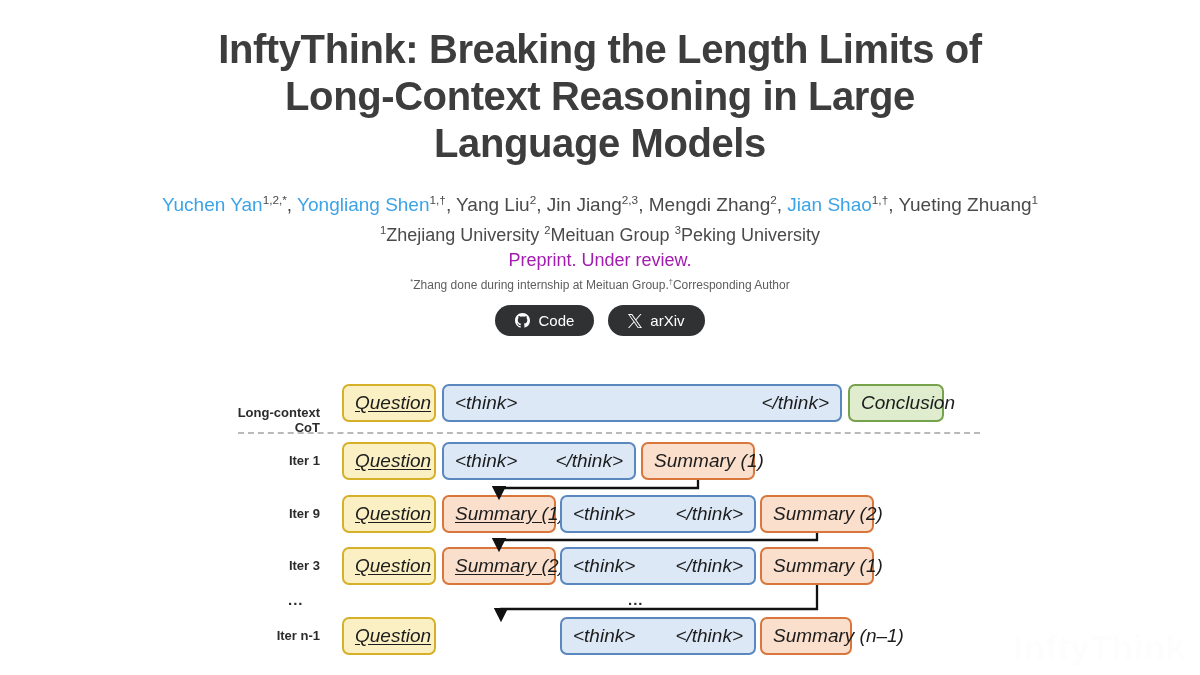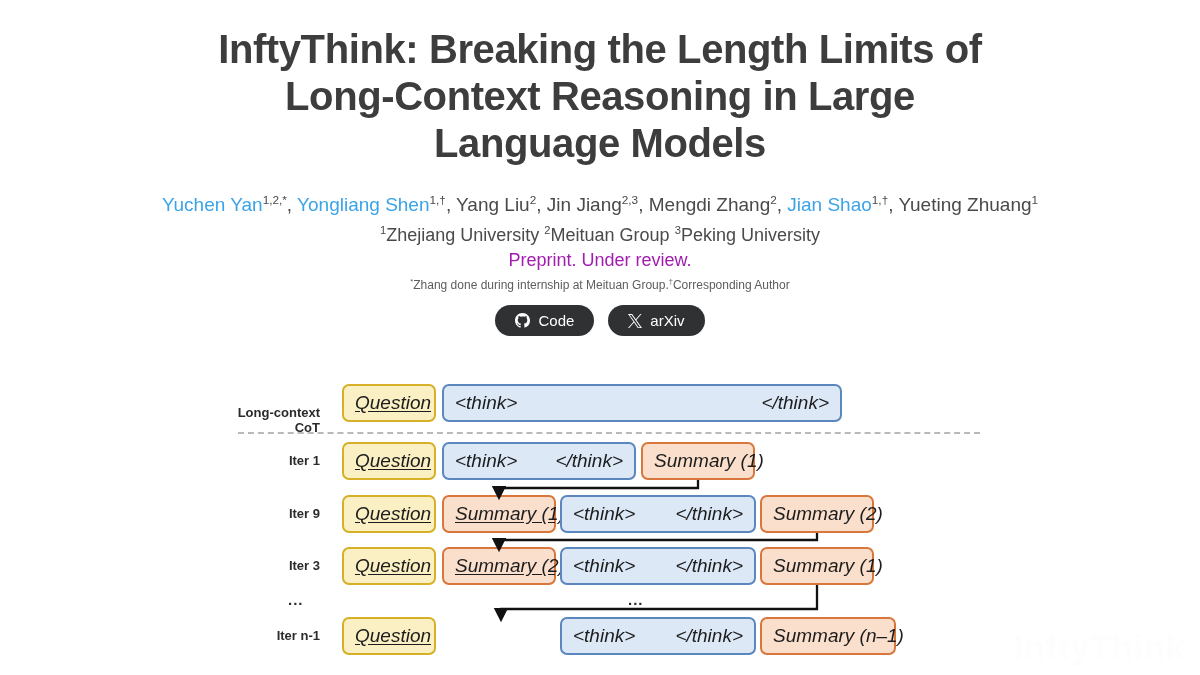--- a/index.html
+++ b/index.html
@@ -229,20 +229,23 @@
       <div>Long-context</div>
       <div>CoT</div>
     </div>
     <div class="box box-question" style="left:342px; top:16px; width:94px;">
       <span class="u">Question</span>
     </div>
     <div class="box box-think" style="left:442px; top:16px; width:400px;">
       <span class="inner-left">&lt;think&gt;</span>
       <span class="inner-right">&lt;/think&gt;</span>
     </div>
+    <div class="box box-conclusion" style="left:848px; top:16px; width:96px;">
+      <span>Conclusion</span>
+    </div>
 
     <div class="divider" style="left:238px; top:64px; width:742px;"></div>
 
     <div class="row-label" style="left:220px; top:85px;">
       <div>Iter 1</div>
     </div>
     <div class="box box-question" style="left:342px; top:74px; width:94px;">
       <span class="u">Question</span>
     </div>
     <div class="box box-think" style="left:442px; top:74px; width:194px;">
@@ -293,21 +296,21 @@
     <div class="row-label" style="left:200px; top:260px; width:120px;">
       <div>Iter n-1</div>
     </div>
     <div class="box box-question" style="left:342px; top:249px; width:94px;">
       <span class="u">Question</span>
     </div>
     <div class="box box-think" style="left:560px; top:249px; width:196px;">
       <span class="inner-left">&lt;think&gt;</span>
       <span class="inner-right">&lt;/think&gt;</span>
     </div>
-    <div class="box box-summary" style="left:760px; top:249px; width:136px;">
+    <div class="box box-summary" style="left:760px; top:249px; width:92px;">
       <span>Summary (n–1)</span>
     </div>
 
     <svg class="arrows" viewBox="0 0 1200 300">
       <defs>
         <marker id="ah" markerWidth="7" markerHeight="7" refX="3.2" refY="3.2" orient="auto">
           <path d="M0,0 L6.4,3.2 L0,6.4 z" fill="#111111"></path>
         </marker>
       </defs>
 

